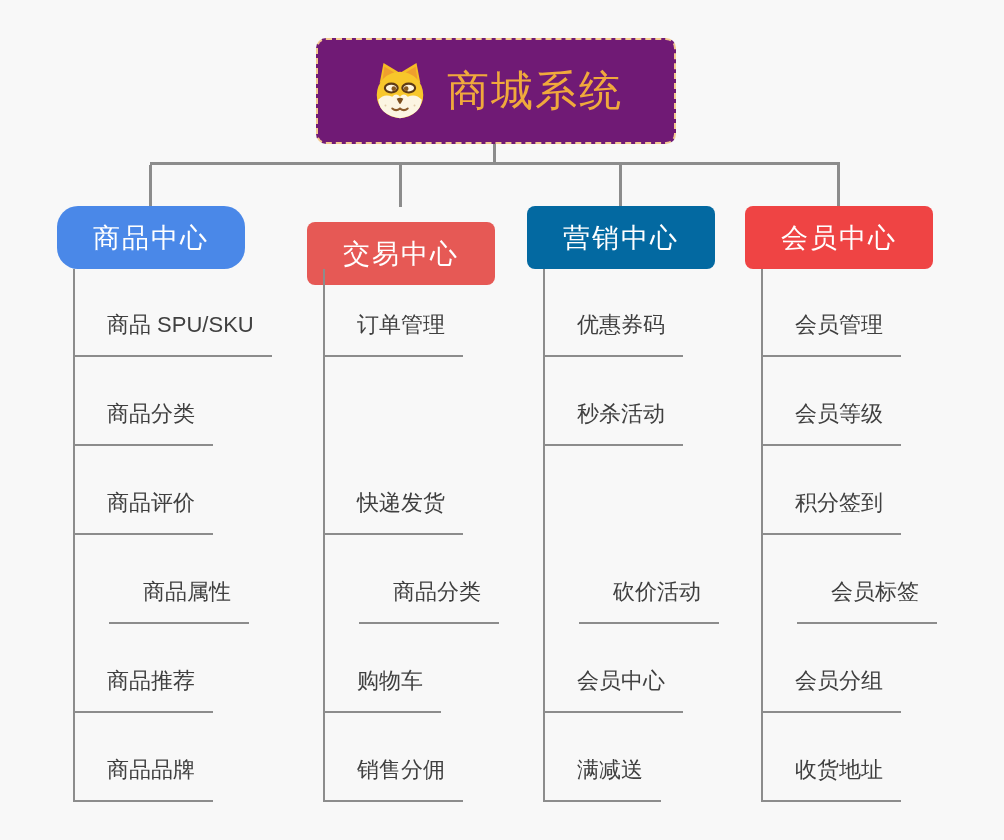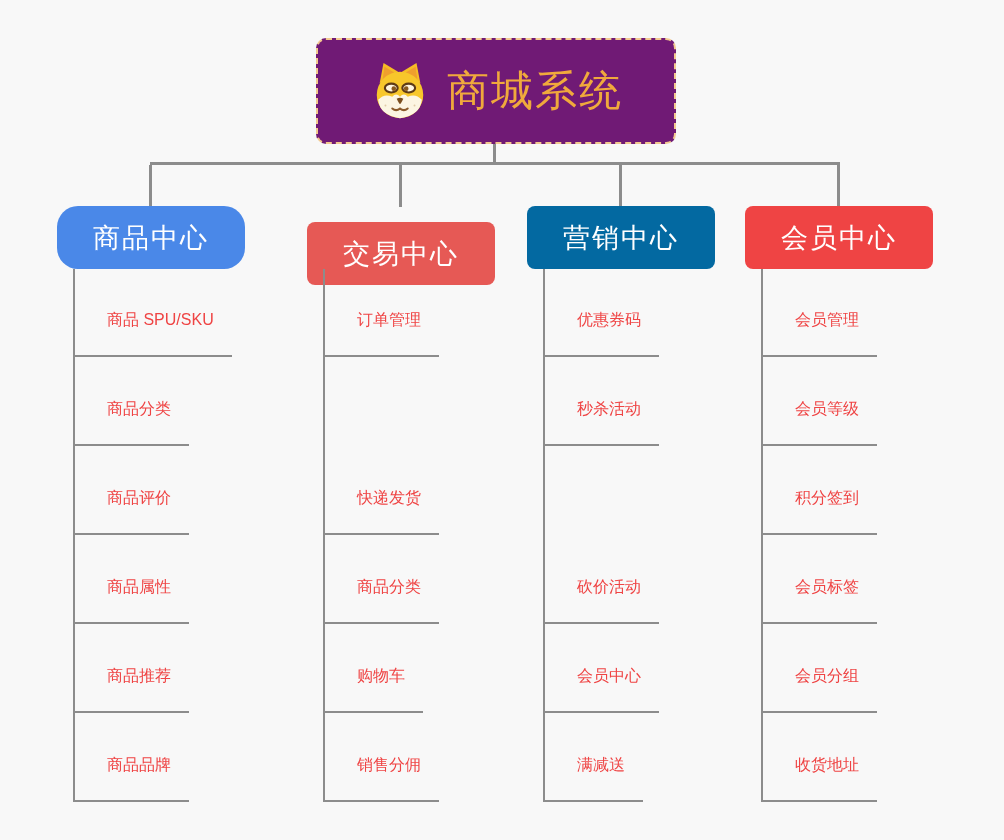--- a/index.html
+++ b/index.html
@@ -74,31 +74,31 @@
     position: absolute;
     left: 16px; top: 63px;
     width: 2px; height: 533px;
     background: #8c8c8c;
   }
 
   .leaf {
     position: absolute;
     left: 16px;
     width: max-content;
-    padding: 0 18px 24px 34px;
+    padding: 0 18px 15px 34px;
     border-bottom: 2px solid #8c8c8c;
-    font-size: 16px;
-    color: #ef4444;
+    font-size: 22px;
+    color: #404040;
     white-space: nowrap;
     line-height: 1.3;
   }
   .leaf-0 { bottom: 449px; }
   .leaf-1 { bottom: 360px; }
   .leaf-2 { bottom: 271px; }
-  .leaf-3 { bottom: 182px; }
+  .leaf-3 { bottom: 182px; margin-left: 36px; }
   .leaf-4 { bottom: 93px;  }
   .leaf-5 { bottom: 4px;   }
 </style>
 </head>
 <body>
 
 <div class="canvas">
 
   <div class="root-node">
     <svg class="root-icon" viewBox="0 0 64 64" aria-hidden="true">

